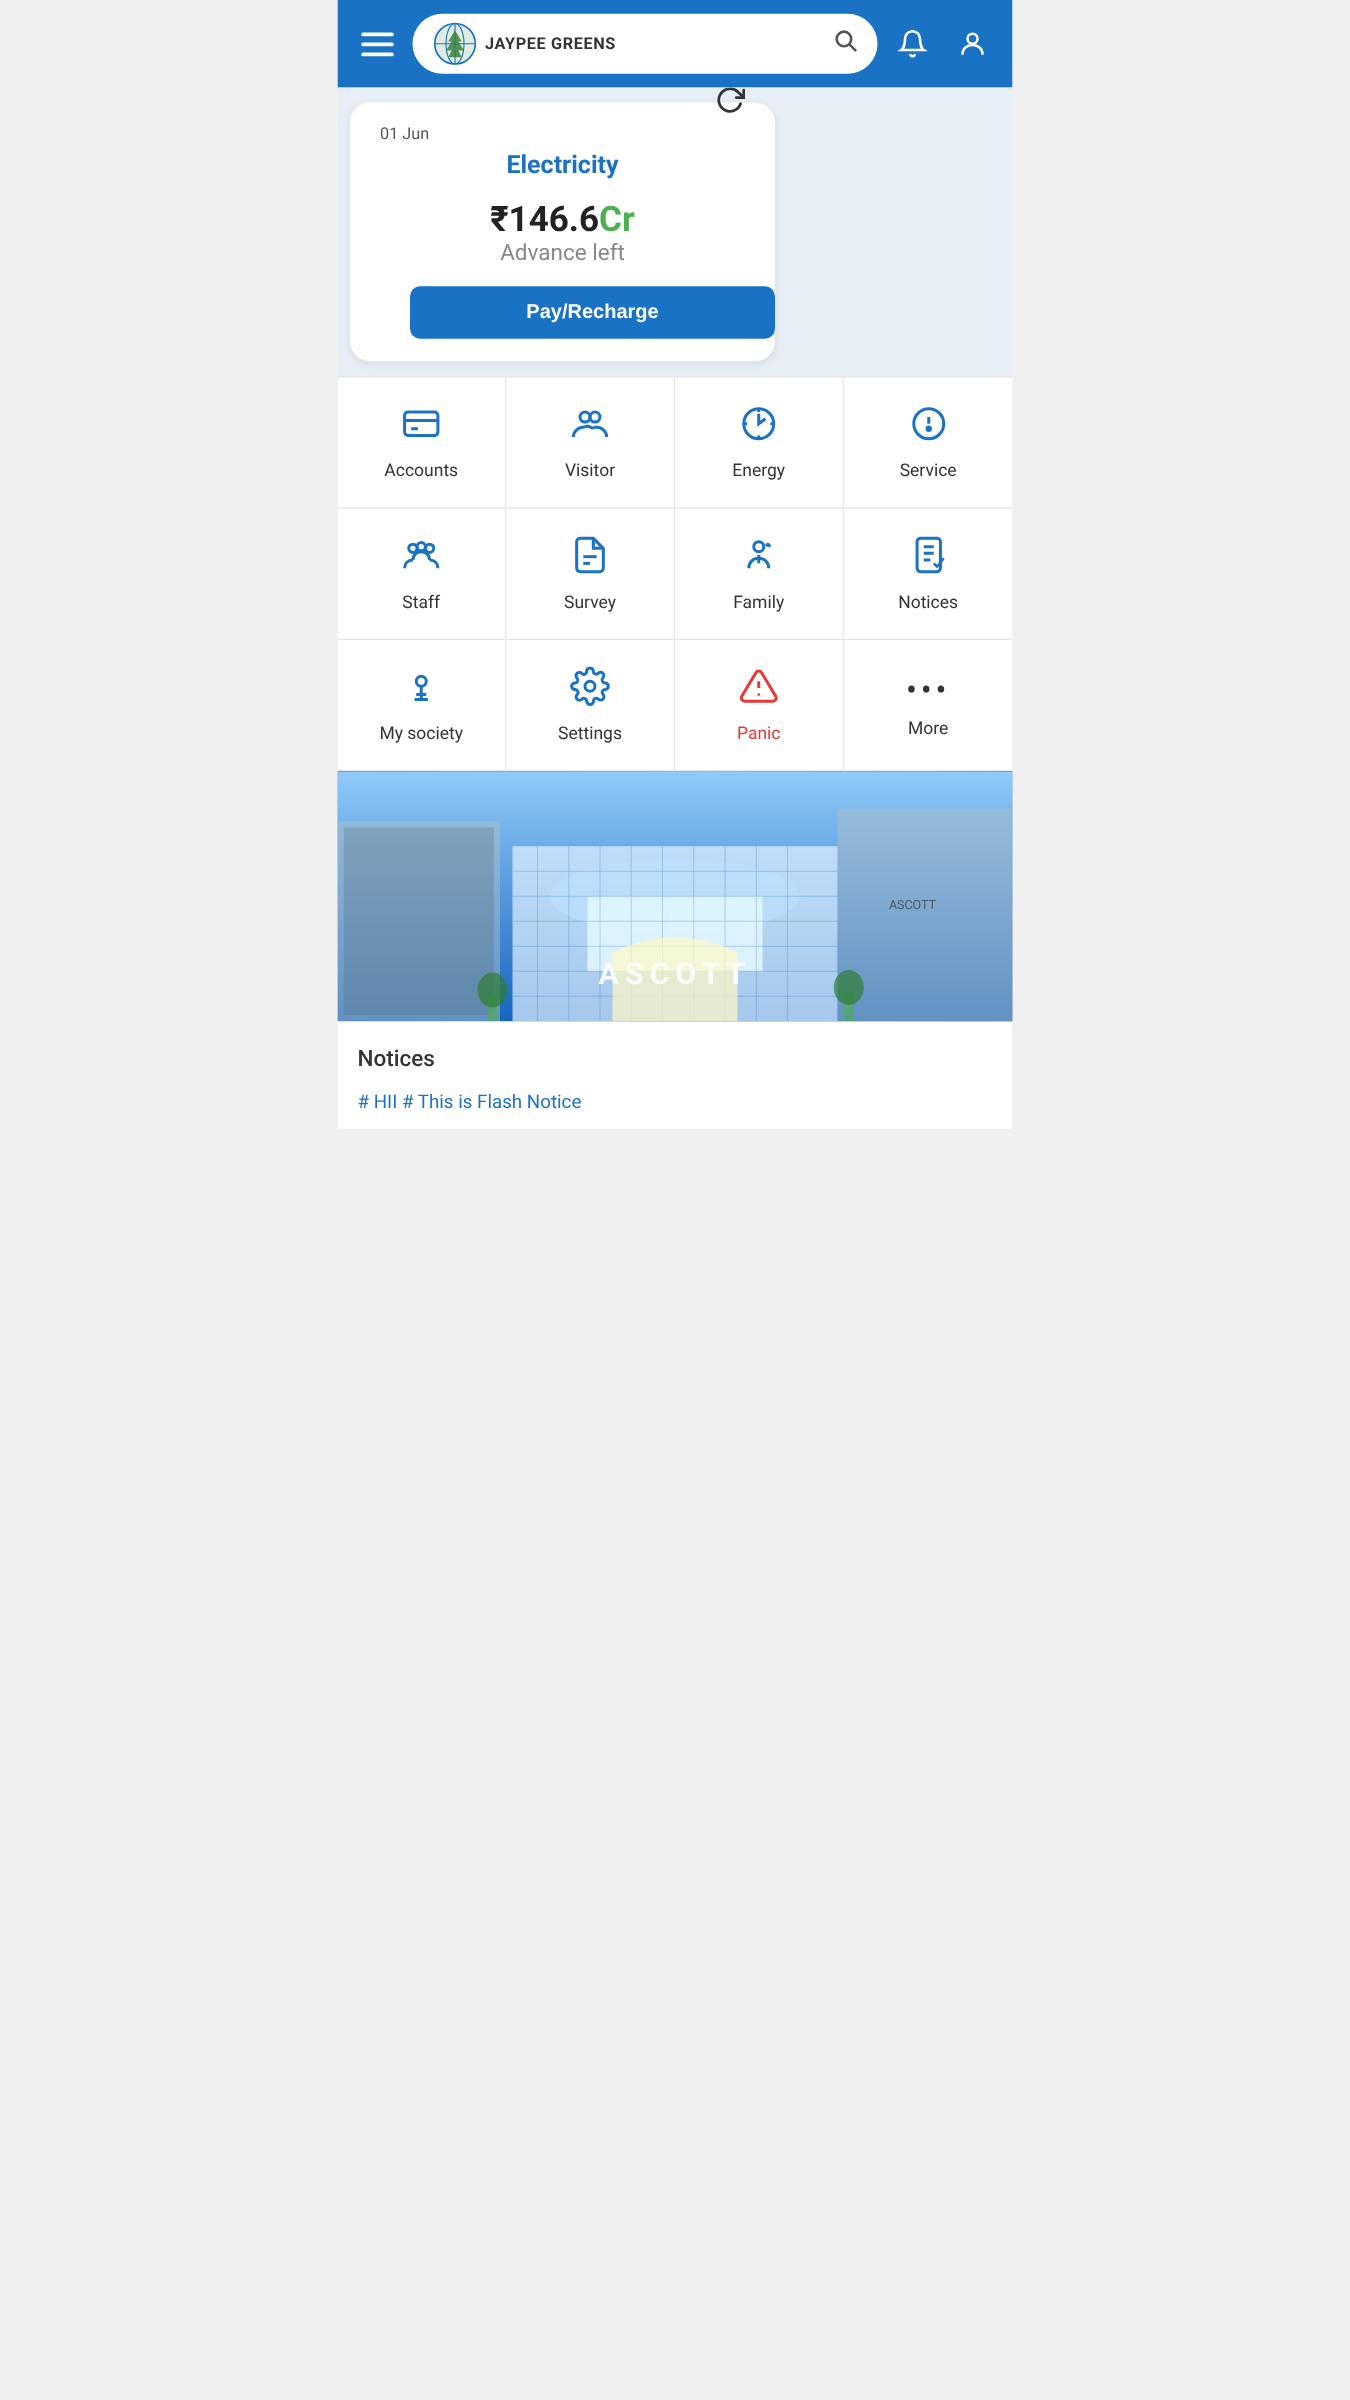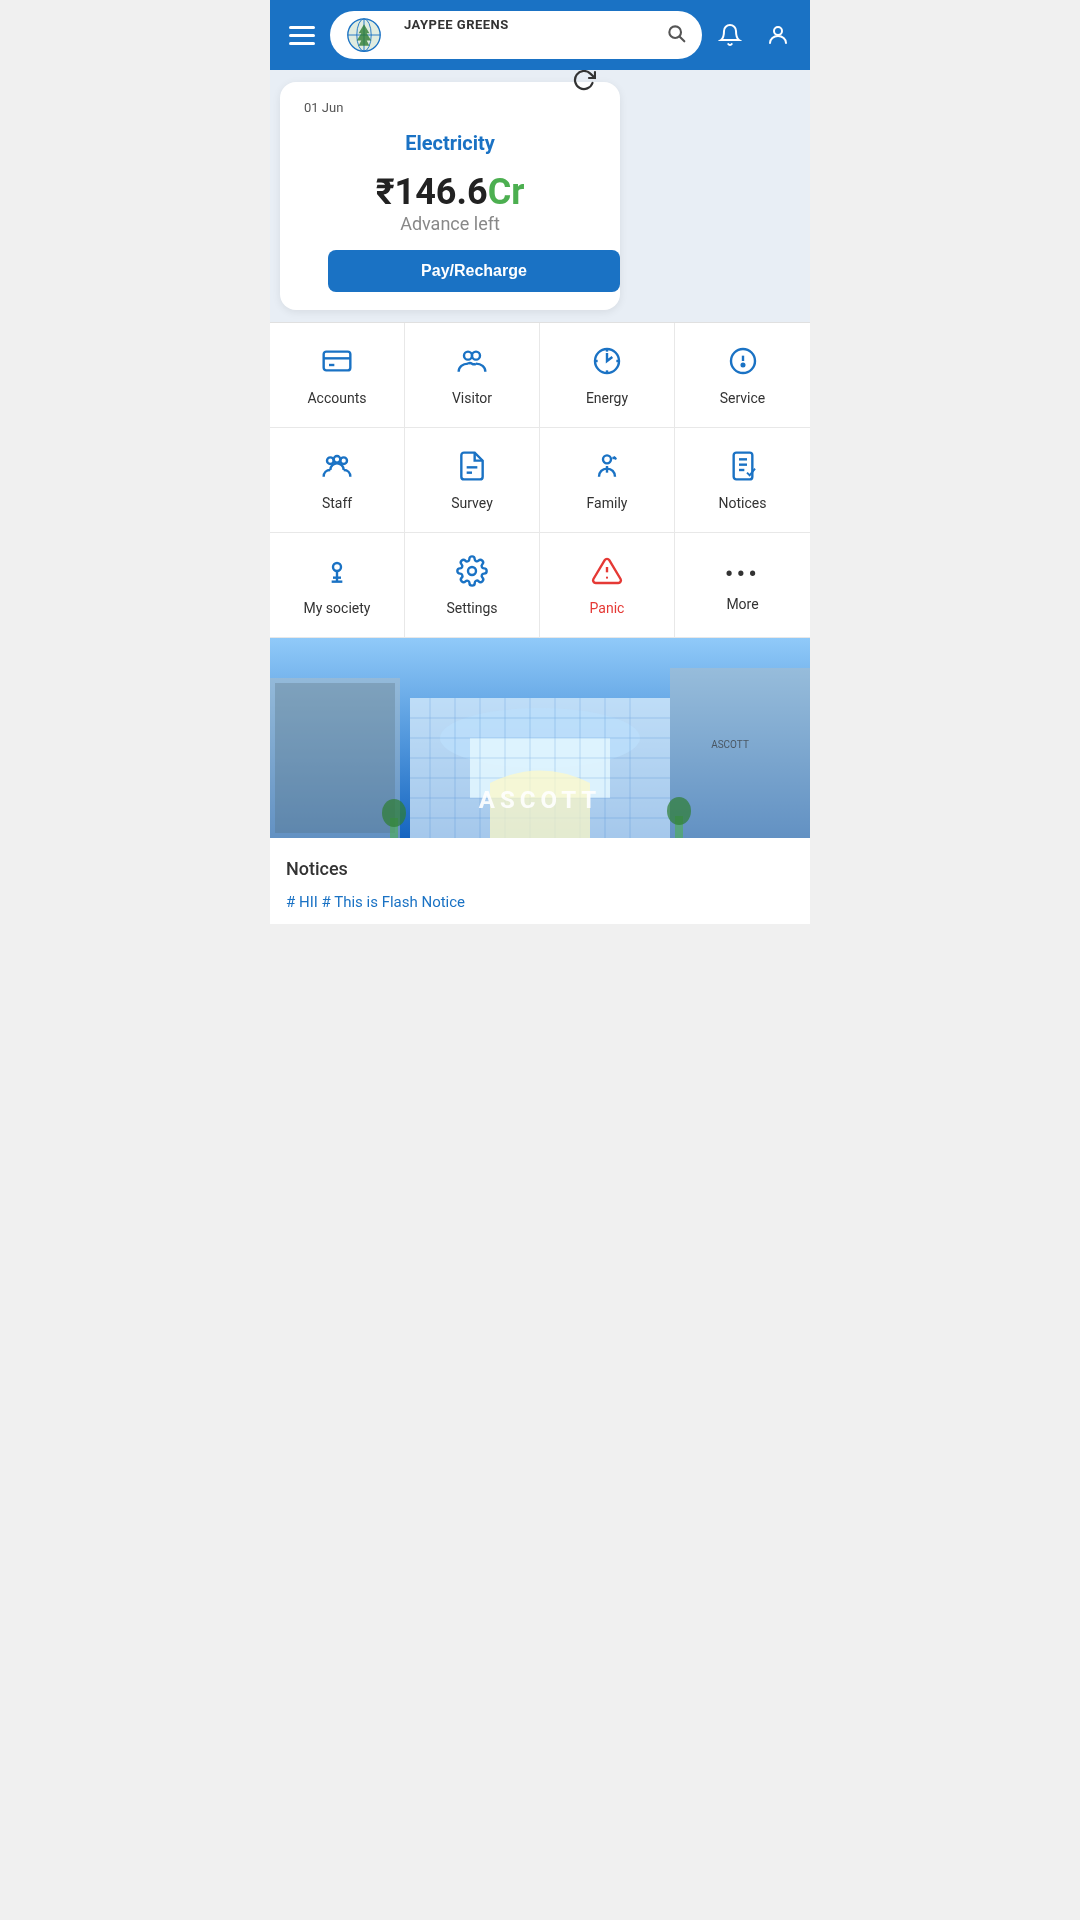--- a/index.html
+++ b/index.html
@@ -41,21 +41,22 @@
       background: white;
       border-radius: 30px;
       display: flex;
       align-items: center;
       padding: 8px 16px;
       gap: 10px;
       height: 48px;
     }
     .logo-area {
       display: flex;
-      gap: 22px;
+      align-items: center;
+      gap: 6px;
       flex: 1;
     }
     .logo-globe {
       width: 36px;
       height: 36px;
     }
     .logo-text {
       font-size: 13px;
       font-weight: 700;
       color: #333;
@@ -99,30 +100,30 @@
       padding: 18px 24px;
       min-width: 340px;
       flex-shrink: 0;
       text-align: center;
       box-shadow: 0 2px 8px rgba(0,0,0,0.08);
     }
     .card-date {
       text-align: left;
       font-size: 13px;
       color: #555;
-      margin-bottom: 16px;
+      margin-bottom: 4px;
     }
     .card-title {
       color: #1a72c4;
       font-size: 20px;
       font-weight: 700;
       margin-bottom: 16px;
     }
     .card-amount {
-      font-size: 36px;
+      font-size: 28px;
       font-weight: 700;
       color: #222;
     }
     .card-amount .cr {
       color: #4caf50;
     }
     .card-subtitle {
       font-size: 18px;
       color: #888;
       margin-bottom: 16px;

